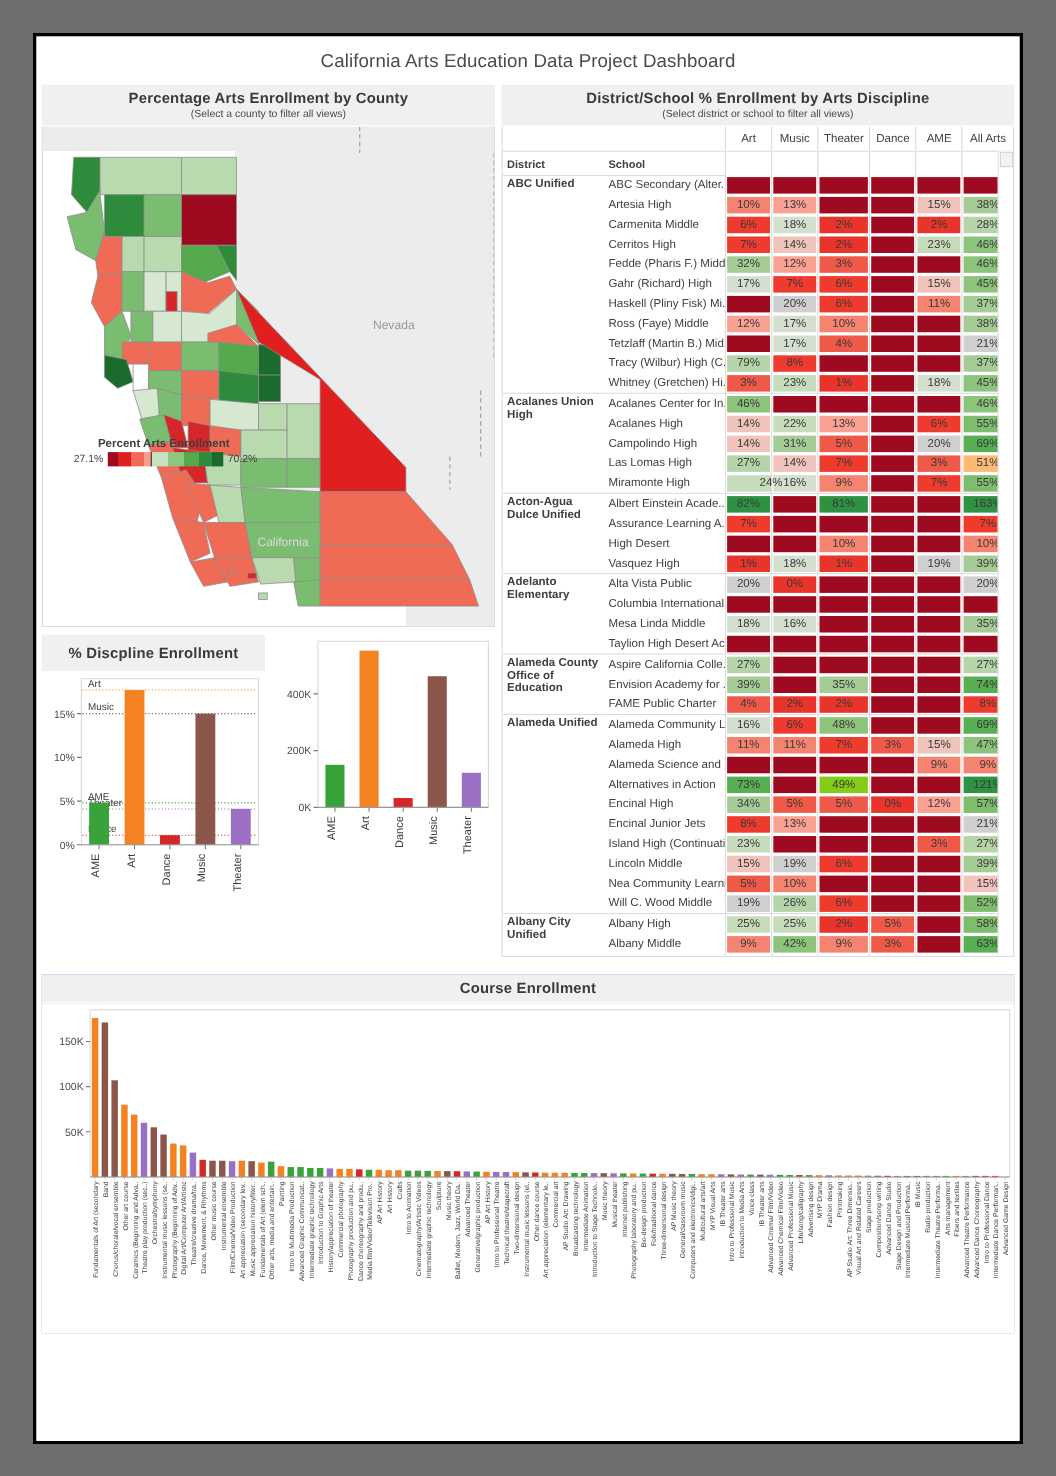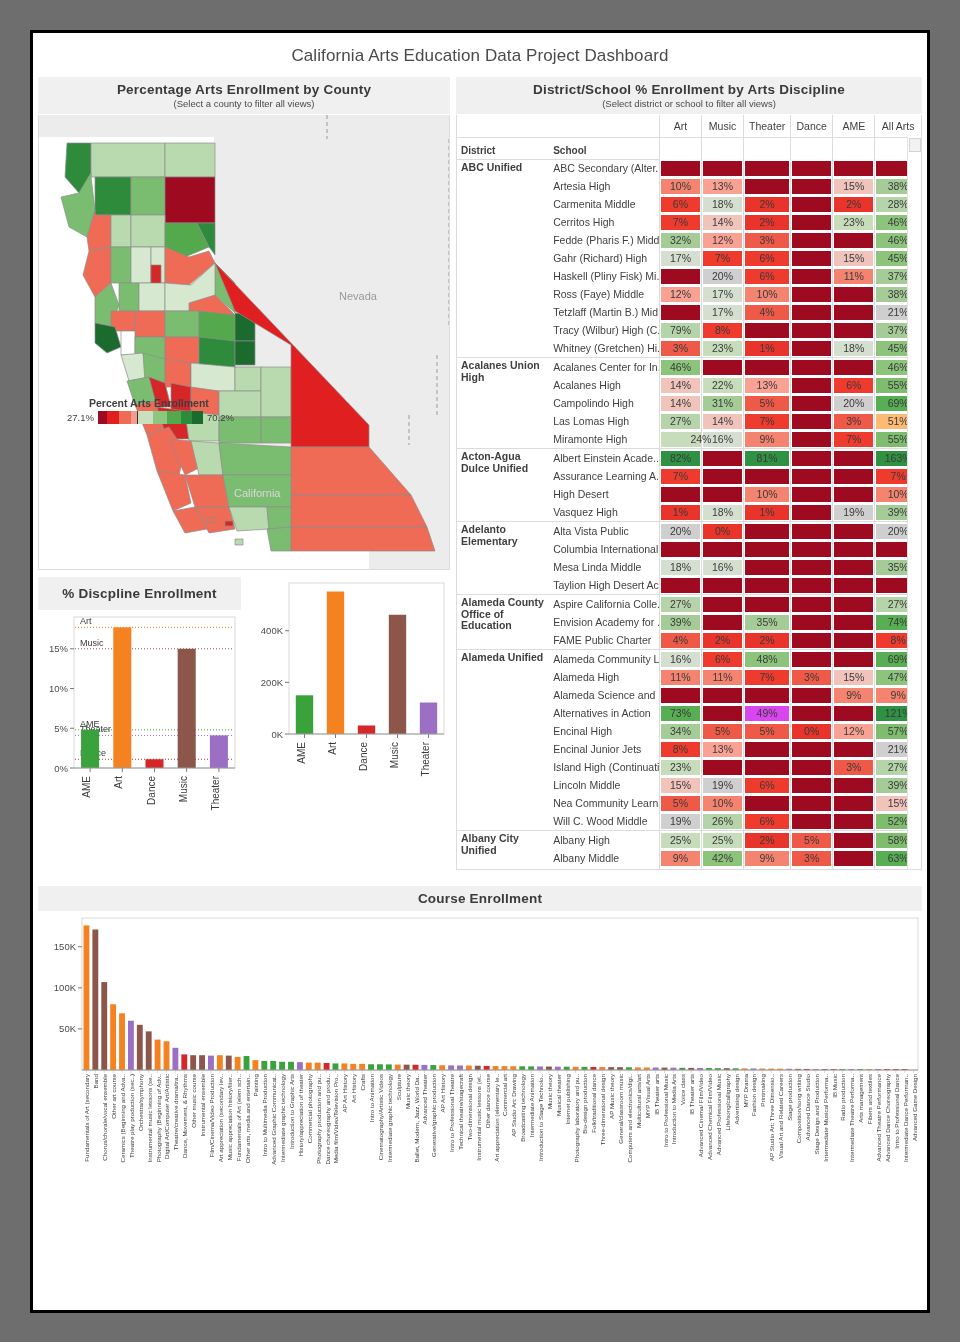--- a/index.html
+++ b/index.html
@@ -981,21 +981,21 @@
               </tr>
               <tr>
                 <td class="school">Alternatives in Action</td>
                 <td class="cellv">
                   <div class="mark" style="background: rgb(87, 174, 83); color: rgb(58, 58, 58);">73%</div>
                 </td>
                 <td class="cellv">
                   <div class="mark" style="background: rgb(158, 11, 32); color: rgb(158, 11, 32);"></div>
                 </td>
                 <td class="cellv">
-                  <div class="mark" style="background: #d946ef; color: rgb(58, 58, 58);">49%</div>
+                  <div class="mark" style="background: #84cc16; color: rgb(58, 58, 58);">49%</div>
                 </td>
                 <td class="cellv">
                   <div class="mark" style="background: rgb(158, 11, 32); color: rgb(158, 11, 32);"></div>
                 </td>
                 <td class="cellv">
                   <div class="mark" style="background: rgb(158, 11, 32); color: rgb(158, 11, 32);"></div>
                 </td>
                 <td class="cellv">
                   <div class="mark" style="background: rgb(47, 145, 66); color: rgb(58, 58, 58);">121%</div>
                 </td>

